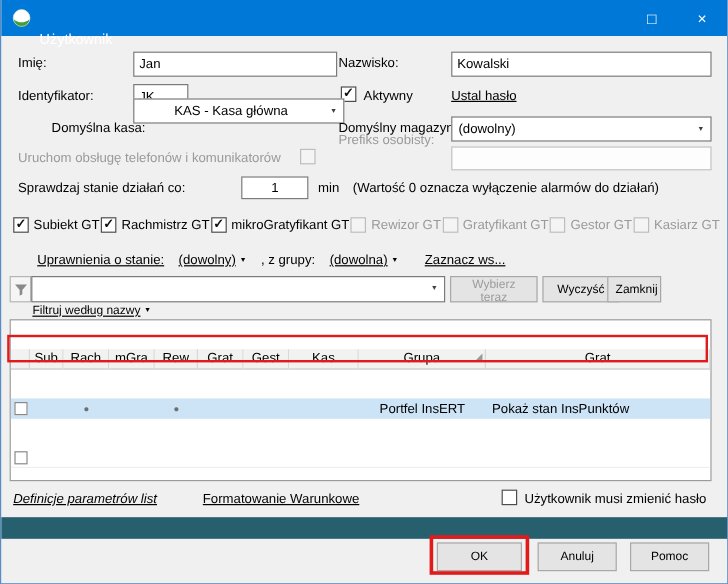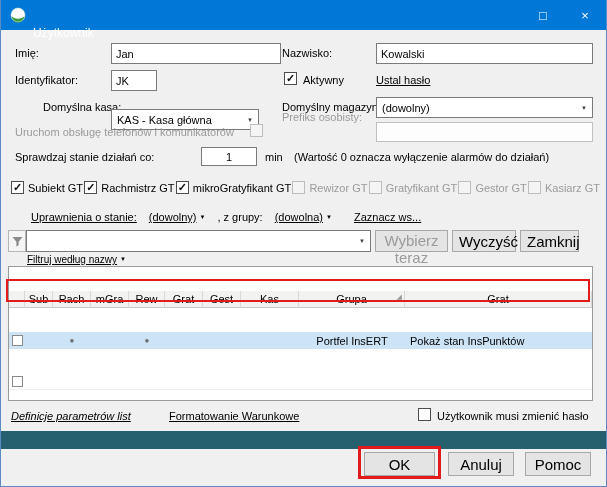--- a/index.html
+++ b/index.html
@@ -36,21 +36,21 @@
   .modules{position:absolute;left:10px;top:181px;width:589px;display:flex;justify-content:space-between;align-items:center;}
   .module{display:inline-flex;align-items:center;gap:4px;white-space:nowrap;cursor:pointer;}
   .module.off{color:#9a9a9a;}
   
   .perm{position:absolute;left:30px;top:211px;display:flex;align-items:center;gap:12px;white-space:nowrap;}
   
   .funnelbox{position:absolute;left:7px;top:230px;width:18px;height:22px;box-sizing:border-box;border:1px solid #b5b5b5;
              background:#f5f5f5;display:flex;align-items:center;justify-content:center;cursor:pointer;}
   
   .btn{position:absolute;height:22px;box-sizing:border-box;border:1px solid #a8a8a8;background:#e4e4e4;
-       font-family:"Liberation Sans",sans-serif;font-size:15px;cursor:pointer;color:#000;}
+       font-family:"Liberation Sans",sans-serif;font-size:10px;cursor:pointer;color:#000;}
   .btn.dis{color:#9b9b9b;}
   .btn.big{height:24px;}
   
   .table{position:absolute;left:7px;top:266px;width:585px;height:135px;background:#fff;border:1px solid #9a9a9a;
          box-sizing:border-box;overflow:hidden;}
   .trow{display:grid;grid-template-columns:16px 28px 38px 38px 36px 38px 38px 58px 106px 1fr;margin-top:24px;}
   .tc{display:flex;align-items:center;justify-content:center;overflow:hidden;white-space:nowrap;height:16px;}
   .thead .tc{background:#f2f2f1;border-right:1px solid #d8d8d8;border-bottom:1px solid #c9c9c9;}
   .selected{background:#cde4f7;}
   .selected .tc{height:17px;}
@@ -88,21 +88,21 @@
   <span class="lbl" style="left:281px;top:47px;">Nazwisko:</span>
   <input class="ti" style="left: 375px; top: 43px; width: 217px;" value="Kowalski">
 
   <span class="lbl" style="left:14px;top:74px;">Identyfikator:</span>
   <input class="ti" style="left: 110px; top: 70px; width: 46px;" value="JK">
   <span class="cb abs" style="left:283px;top:72px;">✓</span>
   <span class="lbl" style="left:302px;top:74px;">Aktywny</span>
   <span class="lbl link" style="left:375px;top:74px;">Ustal hasło</span>
 
   <span class="lbl" style="left:14px;top:101px;padding-left:28px;">Domyślna kasa:</span>
-  <div class="combo" style="left:110px;top:109px;width:148px;">
+  <div class="combo" style="left:110px;top:82px;width:176px;justify-content:center;">
     <span>KAS - Kasa główna</span>
     <span class="combo-arrow">▼</span>
   </div>
   <span class="lbl" style="left:281px;top:101px;">Domyślny magazyn:</span>
   <div class="combo" style="left:375px;top:97px;width:217px;">
     <span>(dowolny)</span>
     <span class="combo-arrow">▼</span>
   </div>
 
   <span class="lbl gray" style="left:14px;top:126px;">Uruchom obsługę telefonów i komunikatorów</span>
@@ -160,21 +160,21 @@
           <path d="M0.5 1h10L6.6 5.7v3.5L4.4 10.4V5.7Z" fill="#8a8a8a"></path>
         </svg>
     </span>
   </div>
   <div class="combo" style="left:25px;top:230px;width:345px;height:22px;">
     <span></span>
     <span class="combo-arrow">▼</span>
   </div>
   <button class="btn dis" style="left:374px;top:230px;width:73px;">Wybierz teraz</button>
   <button class="btn" style="left:451px;top:230px;width:64px;">Wyczyść</button>
-  <button class="btn" style="left:519px;top:230px;width:59px;">Zamknij</button>
+  <button class="btn" style="left:505px;top:230px;width:45px;">Zamknij</button>
   <span class="lbl link smalllink" style="left:26px;top:254px;"><span>Filtruj według nazwy</span><span class="dar">▼</span></span>
 
   <div class="table">
     <div class="trow thead">
       <div class="tc"></div>
       <div class="tc">Sub</div>
       <div class="tc">Rach</div>
       <div class="tc">mGra</div>
       <div class="tc">Rew</div>
       <div class="tc">Grat</div>

